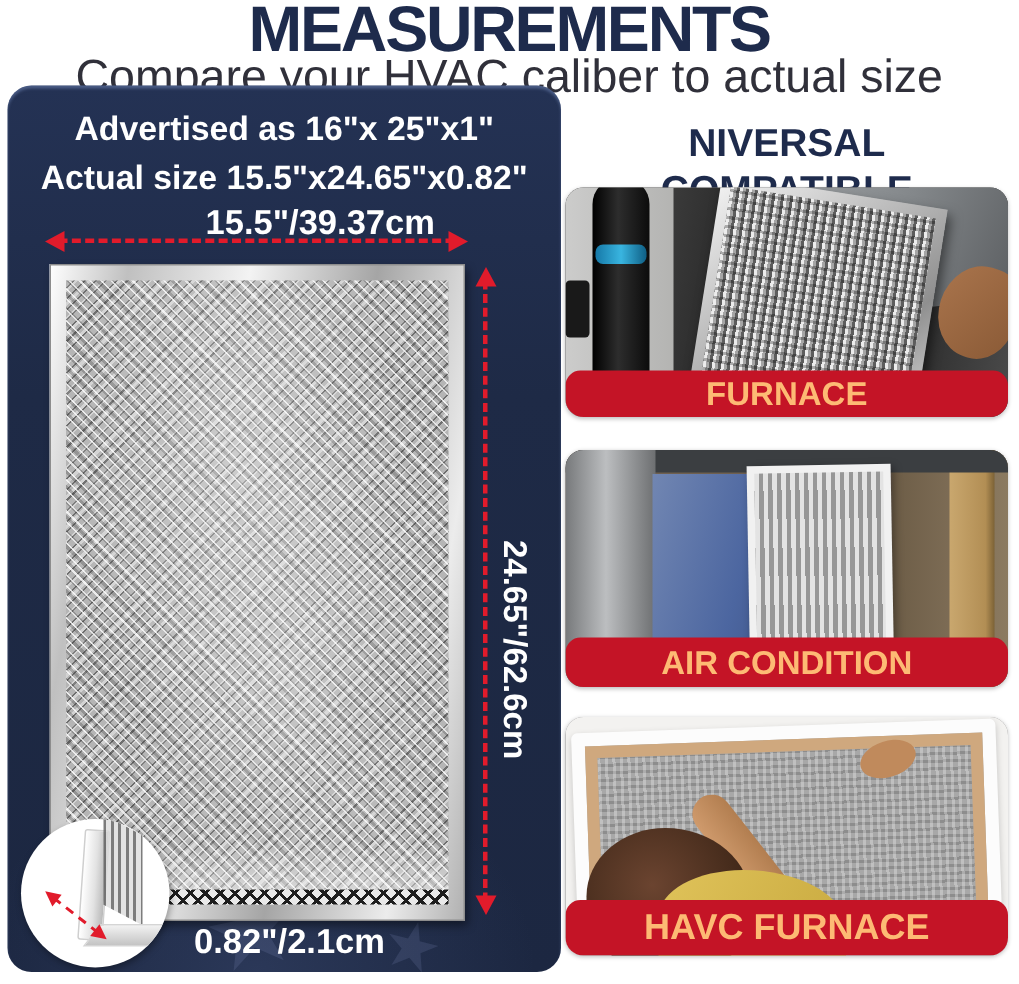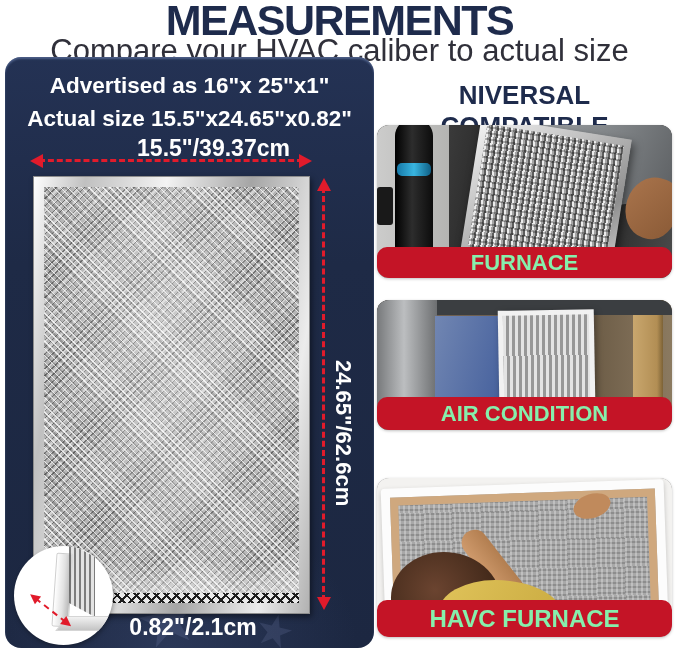--- a/index.html
+++ b/index.html
@@ -78,25 +78,25 @@
                    font-weight:bold;font-size:23px;}
 
   .star{color:rgba(140,158,205,.16);user-select:none;}
 
   
   .compat-heading{left:377px;width:295px;top:80px;text-align:center;font-size:26px;
                   font-weight:bold;color:#1e2b4c;}
   .card{left:377px;width:295px;border-radius:12px;overflow:hidden;background:#888;
         box-shadow:0 1px 3px rgba(0,0,0,.25);}
   .card1{top:125px;height:153px;}
-  .card2{top:300px;height:130px;}
+  .card2{top:300px;height:158px;}
   .card3{top:478px;height:159px;}
   .photo{position:absolute;inset:0;}
   .banner{position:absolute;left:0;right:0;bottom:0;background:#c41426;border-radius:10px;
-          display:flex;align-items:center;justify-content:center;color:#86efac;font-weight:bold;}
+          display:flex;align-items:center;justify-content:center;color:#fdba74;font-weight:bold;}
   .banner1{height:31px;font-size:22px;}
   .banner2{height:33px;font-size:22px;}
   .banner3{height:37px;font-size:24px;}
 
   
   .s1{background:linear-gradient(100deg,#545454 0%,#2c2c2c 35%,#151515 60%,#4b4b4b 100%);}
   .s1-wall{position:absolute;left:0;top:0;width:72px;height:100%;
            background:linear-gradient(90deg,#cccccb,#b4b4b2);}
   .s1-pipe{position:absolute;left:18px;top:-6px;width:38px;height:165px;border-radius:17px;
            background:linear-gradient(90deg,#000,#2d2d2d 45%,#0c0c0c);}

